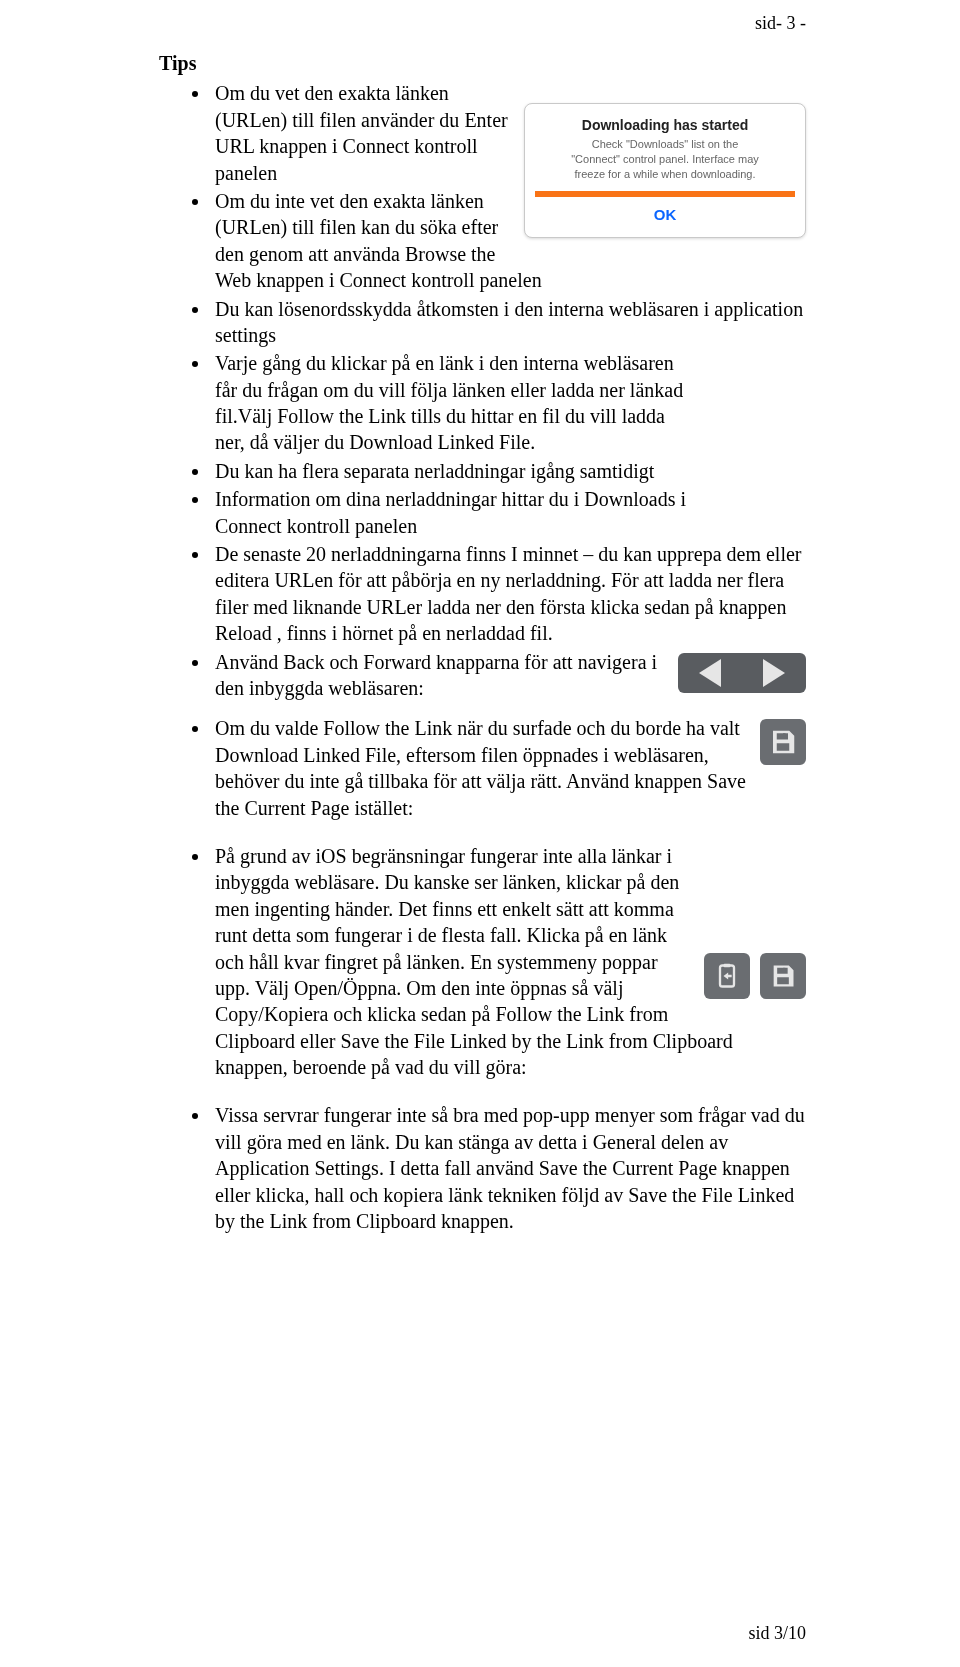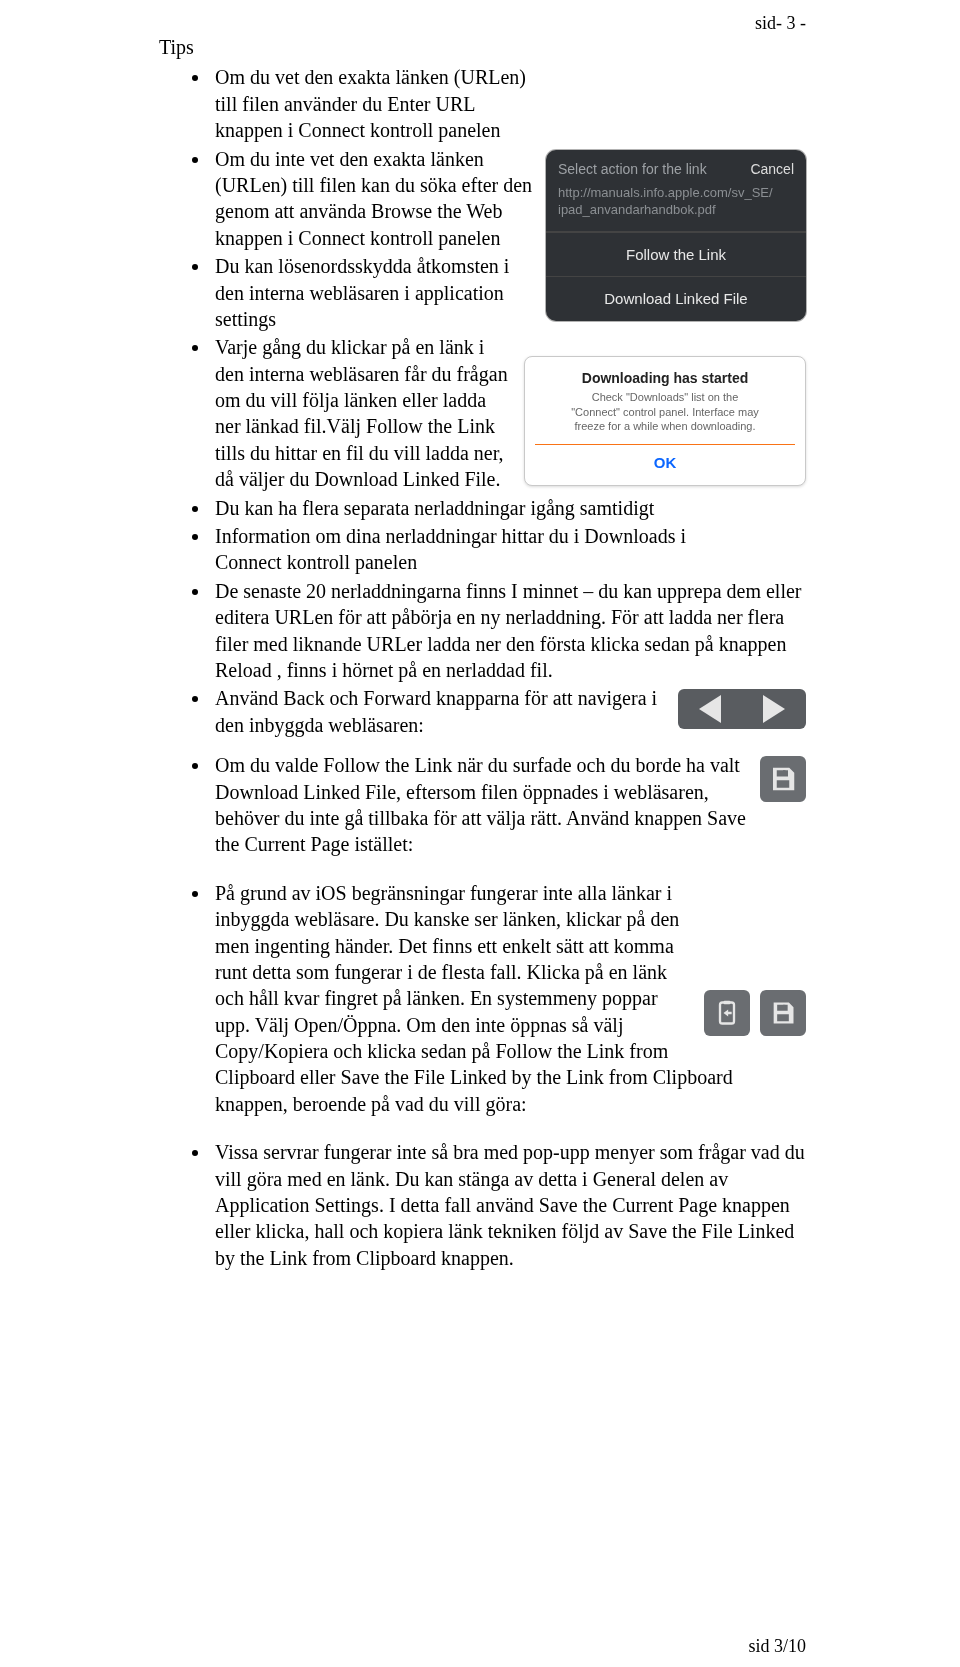--- a/index.html
+++ b/index.html
@@ -1,38 +1,38 @@
 <!DOCTYPE html>
 <html><head>
 <meta charset="utf-8">
 <style>
   html,body{margin:0;padding:0;background:#fff;color:#000;font-family:"Times New Roman",Times,serif;}
   .page{width:812px;min-height:1667px;margin:0 auto;position:relative;padding:30px 80px 50px 85px;box-sizing:border-box;font-size:20px;line-height:1.32;}
   .hdr-right{position:absolute;top:12px;right:80px;font-size:18px;}
-  .ftr-right{position:absolute;bottom:8px;right:80px;font-size:18px;}
+  .ftr-right{position:absolute;bottom:21px;right:80px;font-size:18px;}
   .intro{margin-top:42px;}
-  .tips-label{font-weight:normal;margin-top:4px;}
+  .tips-label{font-weight:bold;margin-top:20px;}
   ul.b1{margin:4px 0 0 0;padding-left:52px;}
   ul.b1>li{margin:0 0 2px 0;padding-left:4px;}
   ul.b1>li::marker{font-size:20px;}
   .bl{display:inline;}
   strong{font-weight:normal;}
   .shorten{max-width:480px;}
   
   .fig{float:right;clear:right;margin:4px 0 8px 12px;}
   .fig-dialog{width:260px;background:#2e3135;border-radius:10px;color:#ddd;font-family:-apple-system,Helvetica,Arial,sans-serif;font-size:14px;box-shadow:0 0 0 1px rgba(0,0,0,.3);}
   .fig-dialog .toprow{display:flex;justify-content:space-between;padding:10px 12px 6px;font-size:14px;}
   .fig-dialog .muted{color:#9da1a5;}
   .fig-dialog .url{padding:0 12px 12px;color:#8b8f93;font-size:13px;line-height:1.3;border-bottom:1px solid #444;}
   .fig-dialog .row{padding:12px;text-align:center;color:#e8e8e8;border-top:1px solid #444;font-size:15px;}
   .fig-dialog .row:first-of-type{border-top:0;}
   .fig-toast{width:260px;background:#fff;border:1px solid #c9c9c9;border-radius:8px;font-family:-apple-system,Helvetica,Arial,sans-serif;text-align:center;padding:12px 10px;box-shadow:0 1px 3px rgba(0,0,0,.15);}
   .fig-toast .t1{font-weight:600;font-size:14px;color:#222;}
   .fig-toast .t2{font-size:11px;color:#666;line-height:1.35;margin-top:2px;}
-  .fig-toast .ok{margin-top:10px;padding-top:8px;border-top:1px solid #f97316;color:#0b66ff;font-weight:600;font-size:15px;}
+  .fig-toast .ok{margin-top:10px;padding-top:8px;border-top:6px solid #f97316;color:#0b66ff;font-weight:600;font-size:15px;}
   .fig-nav{width:120px;background:#595c60;border-radius:6px;display:flex;align-items:center;justify-content:space-around;padding:6px 4px;gap:8px;}
   .tri{width:0;height:0;border-top:14px solid transparent;border-bottom:14px solid transparent;}
   .tri.left{border-right:22px solid #e6e6e6;}
   .tri.right{border-left:22px solid #e6e6e6;}
   .fig-save{width:46px;height:46px;background:#6a6d71;border-radius:6px;display:flex;align-items:center;justify-content:center;}
   .fig-save svg{width:30px;height:30px;}
   .fig-pair{display:flex;gap:10px;}
   .fig-icon{width:46px;height:46px;background:#6a6d71;border-radius:6px;display:flex;align-items:center;justify-content:center;}
   .fig-icon svg{width:28px;height:28px;}
   .clear{clear:both;}
@@ -40,34 +40,20 @@
 </head>
 <body>
 
 <div class="page">
 
   <div class="hdr-right">sid- 3 -</div>
 
 
   <div class="tips-label">Tips</div>
 
-  <div class="fig" style="margin-top:90px;">
-    <div class="fig-dialog">
-      <div class="toprow">
-        <span class="muted">Select action for the link</span>
-        <span>Cancel</span>
-      </div>
-      <div class="url">
-        <div>http://manuals.info.apple.com/sv_SE/</div>
-        <div>ipad_anvandarhandbok.pdf</div>
-      </div>
-      <div class="row">Follow the Link</div>
-      <div class="row">Download Linked File</div>
-    </div>
-  </div>
 
   <div class="fig" style="margin-top:27px;">
     <div class="fig-toast">
       <div class="t1">Downloading has started</div>
       <div class="t2">
         <div>Check "Downloads" list on the</div>
         <div>"Connect" control panel. Interface may</div>
         <div>freeze for a while when downloading.</div>
       </div>
       <div class="ok">OK</div>

